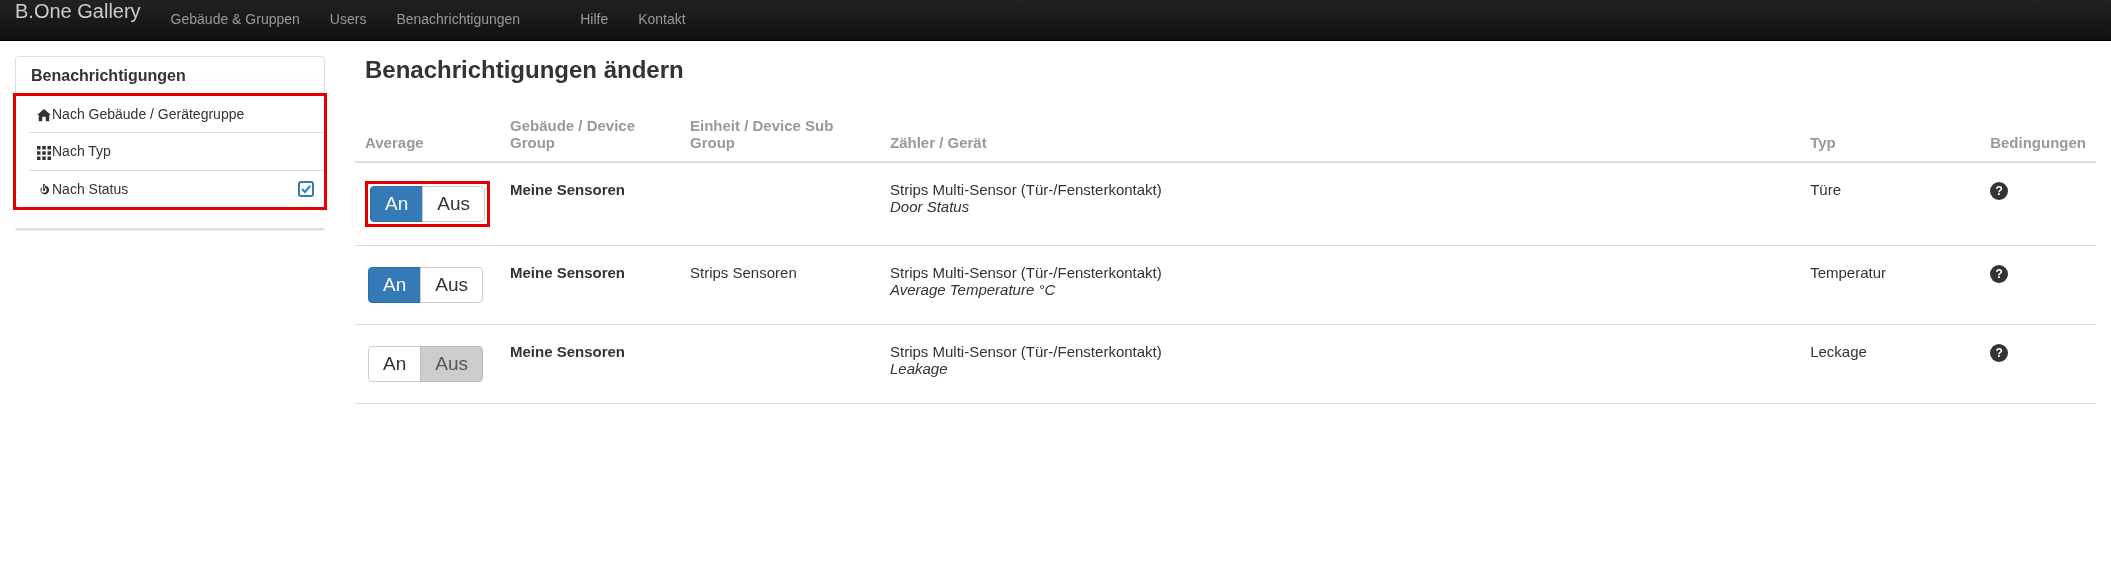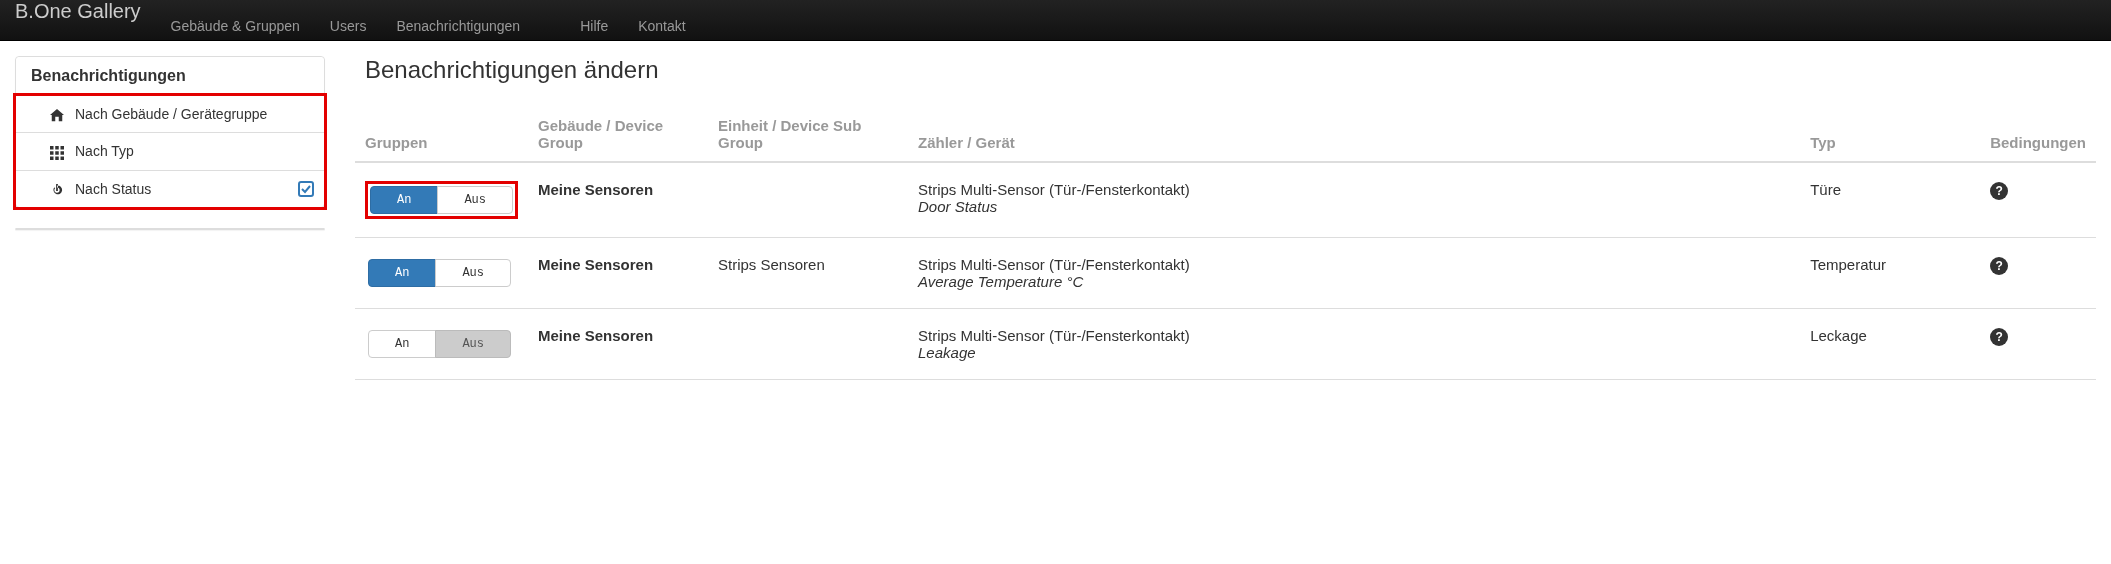--- a/index.html
+++ b/index.html
@@ -1,44 +1,44 @@
 <!DOCTYPE html>
 <html><head>
   <meta charset="utf-8">
   <style>
     * { margin:0; padding:0; box-sizing:border-box; }
     body { font-family:"Helvetica Neue",Helvetica,Arial,sans-serif; font-size:14px; color:#333; background:#fff; }
     
     .navbar { background:linear-gradient(to bottom,#222,#111); width:100%; height:41px; display:flex; align-items:flex-start; padding:0 15px; color:#999; border-bottom:1px solid #000;}
     .brand { color:#ccc; font-size:20px; padding-right:15px; white-space:nowrap;}
-    .nav-item { color:#999; padding:18px 15px; cursor:pointer; font-size:14px; white-space:nowrap;}
+    .nav-item { color:#999; padding:11px 15px; cursor:pointer; font-size:14px; white-space:nowrap;}
     .nav-spacer { flex:1; }
     .nav-right { display:flex; align-items:center;}
     .caret { display:inline-block; width:0;height:0;margin-left:4px;vertical-align:middle;border-top:4px solid;border-right:4px solid transparent;border-left:4px solid transparent;}
     .bird { width:20px; height:20px; margin:0 6px; display:inline-flex;align-items:center;justify-content:center;}
 
     .container { display:flex; padding:15px; gap:30px; align-items:flex-start;}
     .sidebar { width:310px; flex-shrink:0; }
     .panel { border:1px solid #ddd; border-radius:4px; margin-bottom:20px; background:#fff; box-shadow:0 1px 1px rgba(0,0,0,0.05);}
     .panel-heading { padding:10px 15px; border-bottom:1px solid #ddd; font-weight:bold; font-size:16px; background:#f5f5f5; border-radius:4px 4px 0 0;}
     .panel-heading.plain { background:#fff;}
     .list-group { list-style:none; }
-    .list-group-item { padding:10px 33px; border-top:1px solid #ddd; display:flex; align-items:center; gap:10px; cursor:pointer; position:relative;}
+    .list-group-item { padding:10px 7px; border-top:1px solid #ddd; display:flex; align-items:center; cursor:pointer; position:relative;margin-left:13px;}
     .list-group-item:first-child { border-top:none;}
     .icon-small { width:16px; text-align:center; display:inline-block;}
     .check-icon { position:absolute; right:10px; color:#337ab7;}
     .red-box { border:3px solid #e30000; margin:-3px;}
 
     .main { flex:1; min-width:0;}
-    h1.page-title { font-size:24px; font-weight:400; color:#333; margin-bottom:25px; padding-left:10px;}
+    h1.page-title { font-size:24px; font-weight:700; color:#333; margin-bottom:25px; padding-left:10px;}
     table { width:100%; border-collapse:collapse; }
     th { text-align:left; font-weight:bold; color:#999; padding:8px 10px 10px; border-bottom:2px solid #ddd; vertical-align:bottom; font-size:15px;}
     td { padding:18px 10px; border-bottom:1px solid #ddd; vertical-align:top; font-size:15px;}
     .toggle-group { display:inline-flex; border-radius:4px;}
-    .toggle-btn { padding:6px 26px; font-size:12px; border:1px solid #ccc; background:#fff; cursor:pointer; color:#333;font-family:Liberation Mono, monospace;}
+    .toggle-btn { padding:6px 14px; font-size:19px; border:1px solid #ccc; background:#fff; cursor:pointer; color:#333;}
     .toggle-btn:first-child { border-radius:4px 0 0 4px;}
     .toggle-btn:last-child { border-radius:0 4px 4px 0; margin-left:-1px;text-align:right;}
     .toggle-btn.active-on { background:#337ab7; color:#fff; border-color:#2e6da4;}
     .toggle-btn.active-off { background:#ccc; color:#555; border-color:#bbb;}
     .toggle-wrap { display:inline-block; padding:3px;}
     .toggle-wrap.red { border:3px solid #e30000; padding:2px;}
     .device-sub { font-style:italic; }
     .bold { font-weight:bold; }
     .help-icon { width:18px;height:18px;border-radius:50%;background:#333;color:#fff;display:inline-flex;align-items:center;justify-content:center;font-size:12px;font-weight:bold;cursor:pointer;}
     
@@ -97,21 +97,21 @@
     </div>
     <div class="panel">
     </div>
   </div>
 
   <div class="main">
     <h1 class="page-title">Benachrichtigungen ändern</h1>
     <table>
       <thead>
         <tr>
-          <th style="width:140px">Gruppen</th>
+          <th style="width:140px">Average</th>
           <th style="width:180px">Gebäude / Device Group</th>
           <th style="width:200px">Einheit / Device Sub Group</th>
           <th>Zähler / Gerät</th>
           <th style="width:180px">Typ</th>
           <th style="width:110px">Bedingungen</th>
         </tr>
       </thead>
       <tbody id="rows">
           <tr>
             <td><span class="toggle-wrap red"><span class="toggle-group">

